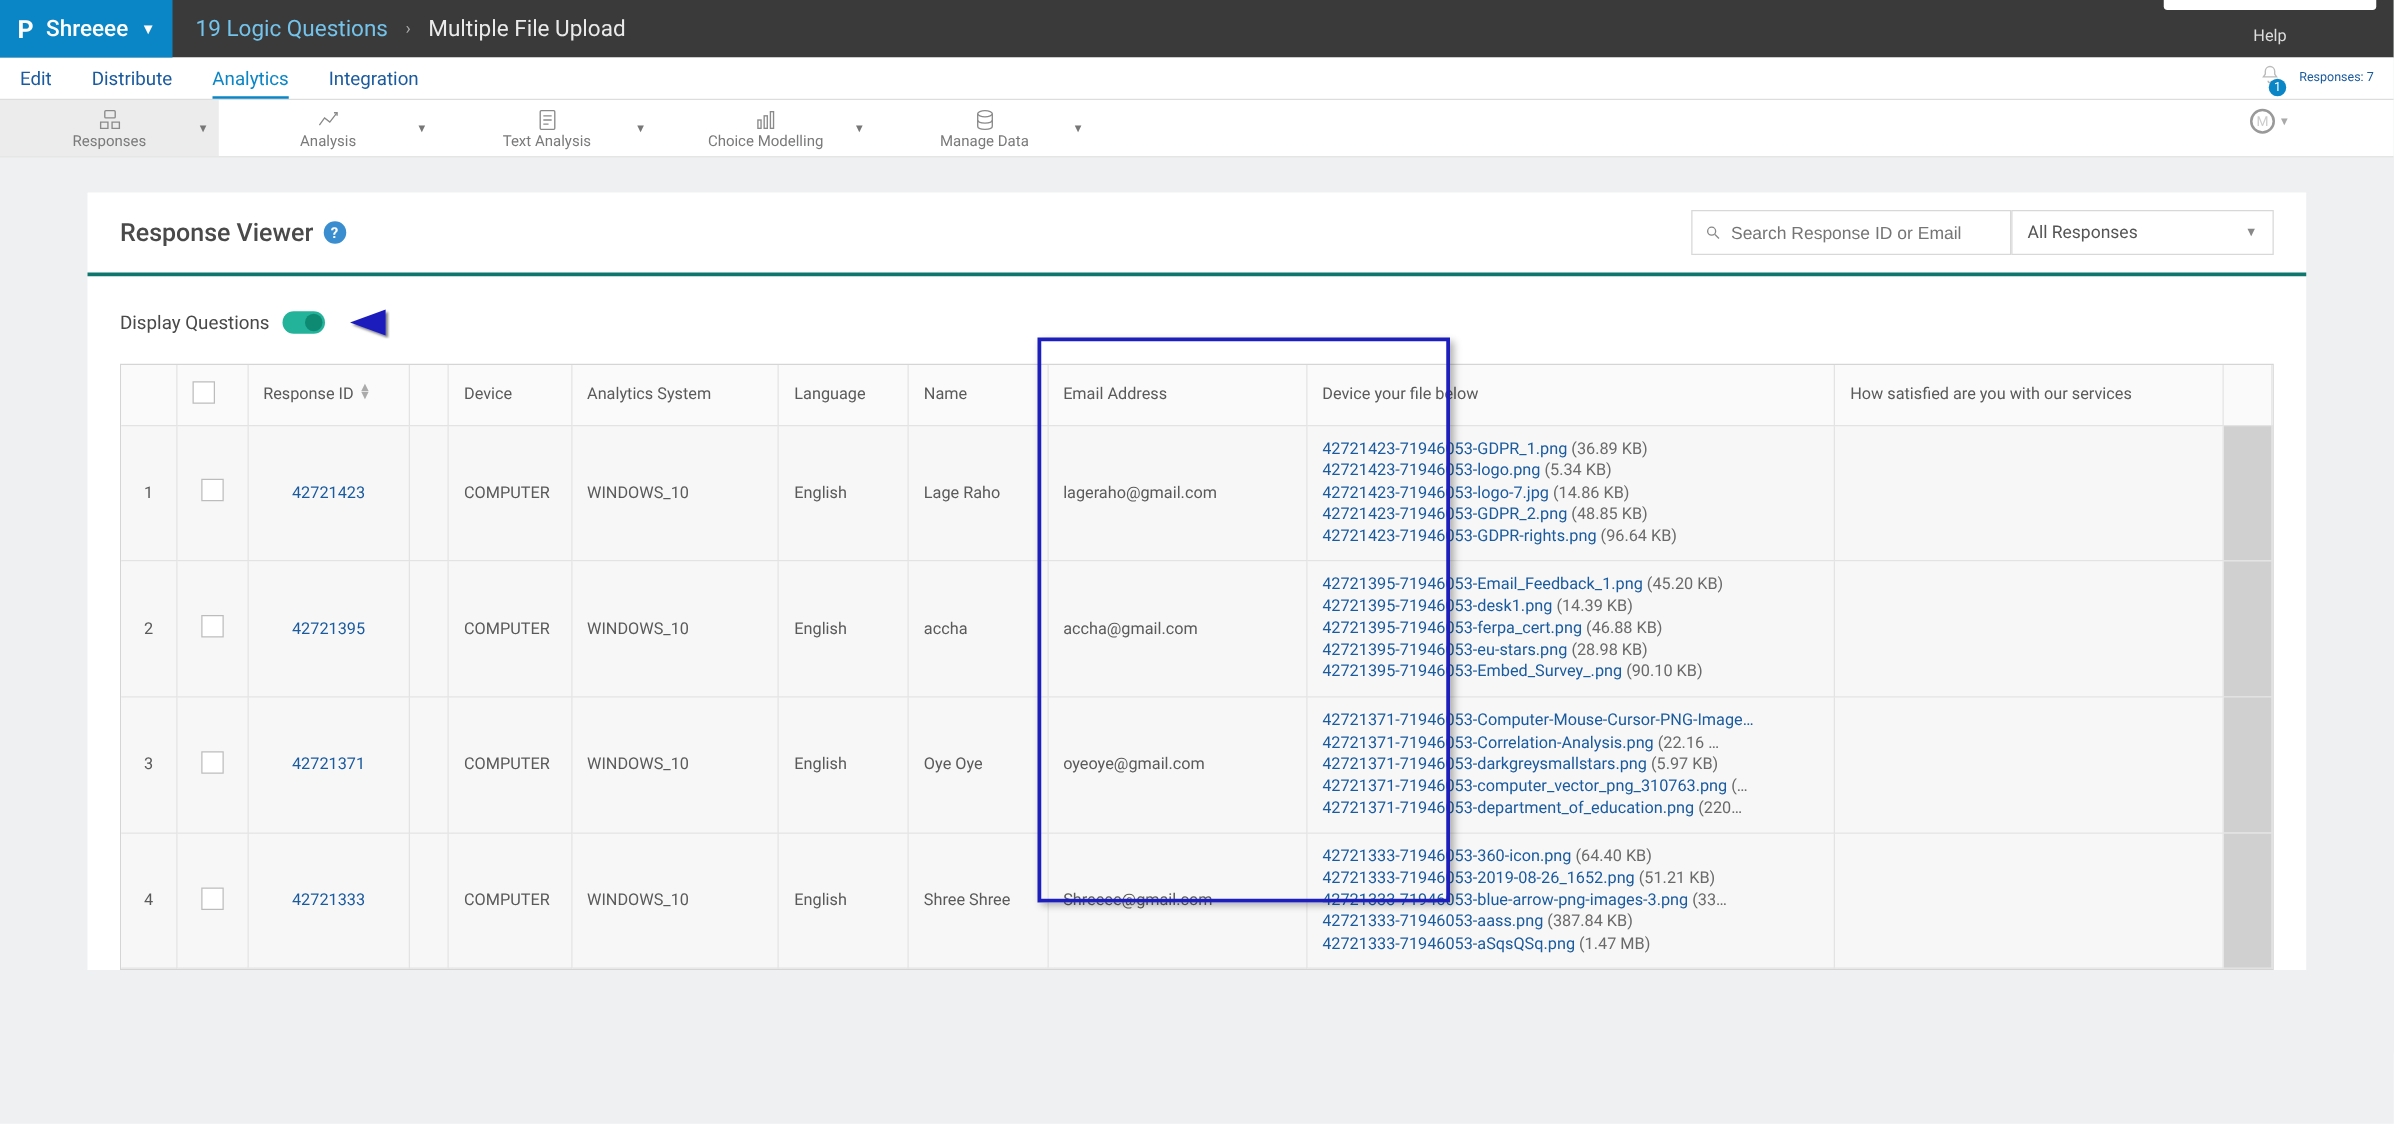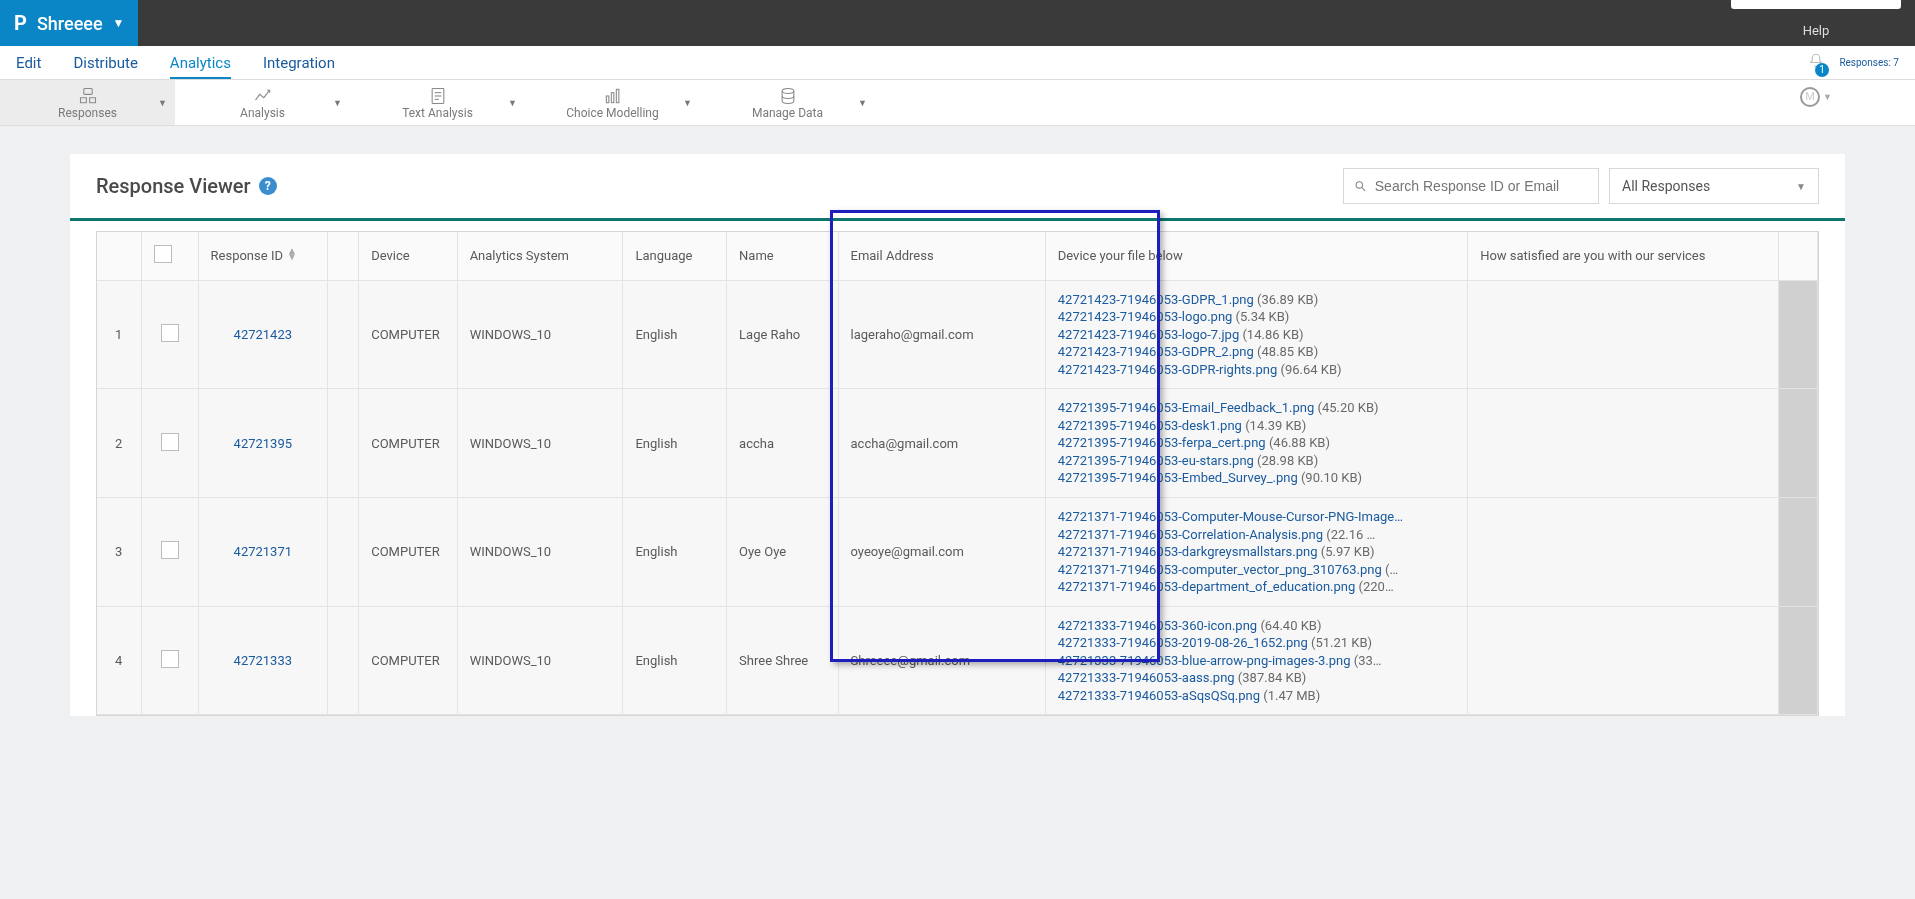--- a/index.html
+++ b/index.html
@@ -34,21 +34,21 @@
   .subbtn { display:flex; flex-direction:column; align-items:center; justify-content:center; width:175px; position:relative; color:#7a7a7a; font-size:12px; cursor:pointer; }
   .subbtn.active { background:#ececec; }
   .subbtn svg { width:24px; height:20px; }
   .subbtn .dd { position:absolute; right:8px; top:50%; transform:translateY(-50%); font-size:9px; color:#777; }
   
   .content { padding:28px 70px 40px; }
   .card { background:#fff; }
   .card-head { display:flex; align-items:center; padding:14px 26px; border-bottom:3px solid #0f766e; }
   .card-title { font-size:20px; font-weight:500; color:#4a4a4a; margin-right:8px; }
   .qmark { width:18px; height:18px; border-radius:50%; background:#3a8ed0; color:#fff; display:inline-flex; align-items:center; justify-content:center; font-size:12px; font-weight:700; cursor:pointer; }
-  .card-head .rsearch { margin-left:auto; display:flex; align-items:center; gap:10px; }
+  .card-head .rsearch { margin-left:auto; display:flex; align-items:center; }
   .rs-input { display:flex; align-items:center; border:1px solid #d8d8d8; height:36px; width:256px; padding:0 10px; background:#fff; }
   .rs-input svg { width:14px; height:14px; margin-right:8px; }
   .rs-input input { border:none; outline:none; width:100%; font-size:14px; color:#555; }
   .rs-select { display:flex; align-items:center; justify-content:space-between; border:1px solid #d8d8d8; height:36px; width:210px; padding:0 12px; background:#fff; font-size:14px; color:#555; cursor:pointer; }
   .dq-row { display:flex; align-items:center; gap:10px; padding:24px 26px 10px; }
   .dq-label { font-size:15px; color:#4a4a4a; }
   .toggle { width:34px; height:18px; background:#23b39a; border-radius:10px; position:relative; cursor:pointer; }
   .toggle .knob { position:absolute; right:2px; top:2px; width:14px; height:14px; background:#0e8a73; border-radius:50%; }
   .arrow-annot { display:flex; align-items:center; margin-left:10px; }
   .arrow-annot svg { width:190px; height:26px; }
@@ -80,20 +80,25 @@
 </style>
 </head>
 <body>
 
 <div class="topbar">
   <div class="brandbox">
     <span class="P">P</span>
     <span>Shreeee</span>
     <span class="caret">▼</span>
   </div>
+  <div class="crumbs">
+    <span class="crumb1">19 Logic Questions</span>
+    <span class="crumb-sep">›</span>
+    <span class="crumb2">Multiple File Upload</span>
+  </div>
   <div class="topright">
     <div class="upgrade">Upgrade Now</div>
     <div class="searchbox">
       <svg viewBox="0 0 24 24" width="14" height="14" fill="#888">
           <circle cx="10" cy="10" r="6" stroke="#888" stroke-width="2" fill="none"></circle>
           <line x1="15" y1="15" x2="21" y2="21" stroke="#888" stroke-width="2"></line>
         </svg>
       <input placeholder="Search" style="">
     </div>
     <span class="help">Help</span>
@@ -179,20 +184,37 @@
             </svg>
           <input placeholder="Search Response ID or Email" style="">
         </div>
         <div class="rs-select">
           <span>All Responses</span>
           <span style="font-size:10px;color:#888;">▼</span>
         </div>
       </div>
     </div>
 
+    <div class="dq-row">
+      <span class="dq-label">Display Questions</span>
+      <span class="toggle">
+          <span class="knob"></span>
+        </span>
+      <span class="arrow-annot">
+        <svg viewBox="0 0 200 26">
+            <defs>
+              <filter id="s">
+                <feDropShadow dx="2" dy="2" stdDeviation="1" flood-opacity=".5"></feDropShadow>
+              </filter>
+            </defs>
+          <path d="M200 13 L30 13" stroke="#1c1fbc" stroke-width="8" filter="url(#s)"></path>
+          <path d="M0 13 L30 2 L30 24 Z" fill="#1c1fbc" filter="url(#s)"></path>
+        </svg>
+      </span>
+    </div>
 
     <div class="tablewrap">
       <table class="datatable">
         <colgroup>
           <col class="col-num">
             <col class="col-cb">
             <col class="col-rid">
             <col class="col-nar">
           <col class="col-dev">
             <col class="col-os">

